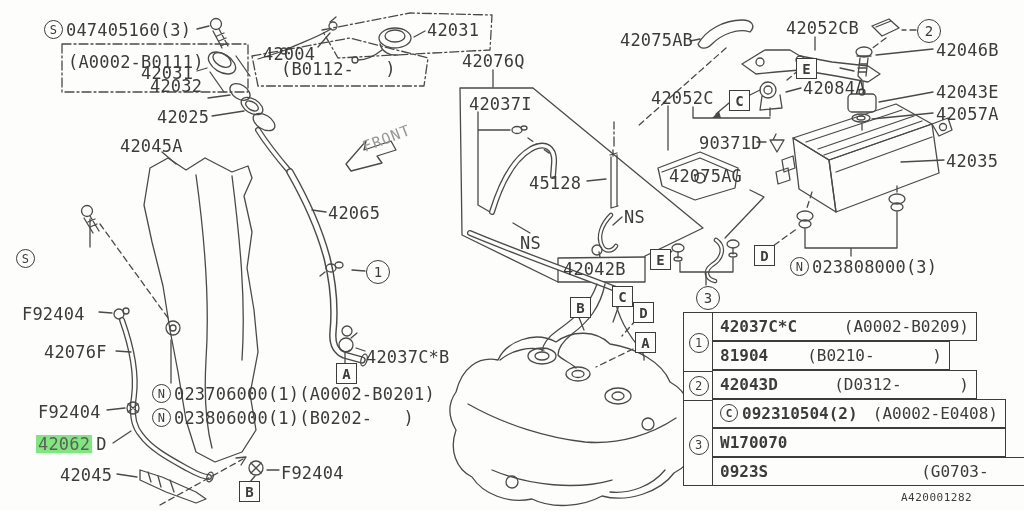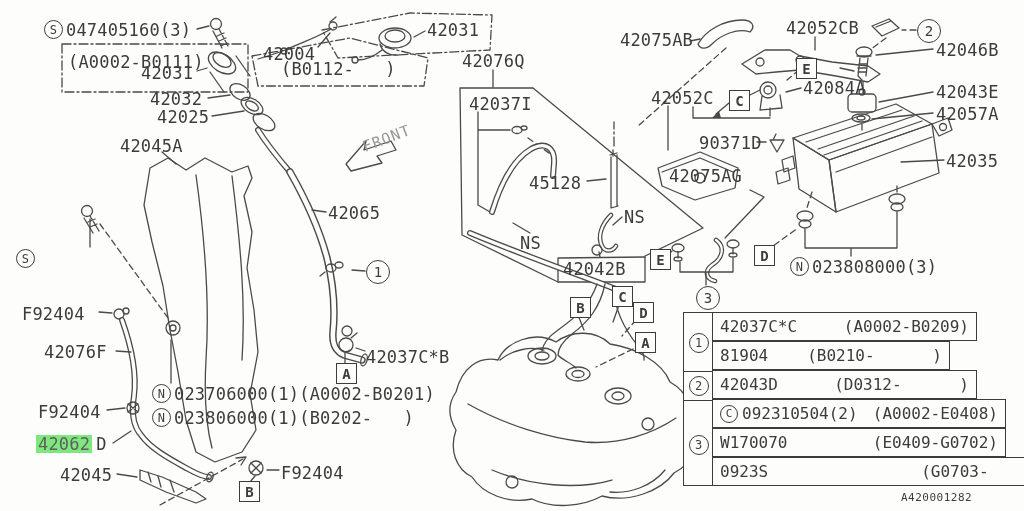--- a/index.html
+++ b/index.html
@@ -23,21 +23,21 @@
           display:flex;align-items:center;justify-content:center;font-size:14px;font-weight:bold;}
   .cnum{position:absolute;width:22px;height:22px;border:1.7px solid #3c3c3c;border-radius:50%;
         background:#fdfdfc;display:flex;align-items:center;justify-content:center;font-size:14px;}
   .hl{background:#7ee87e;color:#5f5f5f;padding:0 2px;margin-right:1px;text-align:center;}
   .front{position:absolute;font-size:15px;letter-spacing:1px;color:#979797;
          transform:rotate(-21deg);transform-origin:left top;}
   
   .trow{position:absolute;height:29px;border:1.5px solid #3c3c3c;background:#fdfdfc;
         display:flex;justify-content:space-between;align-items:center;padding:0 7px;
         font-size:16px;white-space:pre;box-sizing:border-box;}
-  .tpart{display:flex;align-items:center;gap:4px;}
+  .tpart{display:flex;align-items:flex-start;gap:4px;font-weight:bold;}
   #tgroupcol{position:absolute;left:683px;top:312px;width:31px;height:174px;
              border:1.5px solid #3c3c3c;background:#fdfdfc;box-sizing:border-box;}
   .gdiv{position:absolute;left:0;width:100%;height:0;border-top:1.5px solid #3c3c3c;}
   .gmark{position:absolute;left:50%;transform:translateX(-50%);width:18px;height:18px;
          border:1.5px solid #3c3c3c;border-radius:50%;display:flex;align-items:center;
          justify-content:center;font-size:12px;background:#fdfdfc;}
   .cmark-sm{display:inline-flex;width:16px;height:16px;border:1.4px solid #3c3c3c;border-radius:50%;
          align-items:center;justify-content:center;font-size:11px;flex:none;}
   .doc{position:absolute;font-size:11px;letter-spacing:0.5px;}
 </style>
@@ -266,21 +266,21 @@
 </svg>
 
 <div class="lbl" style="left:44px;top:20px">
   <span class="cmark">S</span><span>047405160(3)</span>
 </div>
 <div class="lbl" style="left:68px;top:53px"><span>(A0002-B0111)</span></div>
 <div class="lbl" style="left:141px;top:64px"><span>42031</span></div>
 <div class="lbl" style="left:263px;top:45px"><span>42004</span></div>
 <div class="lbl" style="left:281px;top:60px"><span>(B0112-   )</span></div>
 <div class="lbl" style="left:427px;top:21px"><span>42031</span></div>
-<div class="lbl" style="left:150px;top:90px"><span>42032</span></div>
+<div class="lbl" style="left:150px;top:77px"><span>42032</span></div>
 <div class="lbl" style="left:157px;top:108px"><span>42025</span></div>
 <div class="lbl" style="left:120px;top:137px"><span>42045A</span></div>
 <div class="lbl" style="left:462px;top:52px"><span>42076Q</span></div>
 <div class="lbl" style="left:469px;top:95px"><span>42037I</span></div>
 <div class="lbl" style="left:529px;top:174px"><span>45128</span></div>
 <div class="lbl" style="left:520px;top:234px"><span>NS</span></div>
 <div class="lbl" style="left:624px;top:208px"><span>NS</span></div>
 <div class="lbl" style="left:563px;top:260px"><span>42042B</span></div>
 <div class="lbl" style="left:620px;top:31px"><span>42075AB</span></div>
 <div class="lbl" style="left:786px;top:19px"><span>42052CB</span></div>
@@ -383,20 +383,19 @@
 <div class="trow" style="left:712px;top:370px;width:265px">
   <span class="tpart"><span>42043D</span></span>
   <span>(D0312-      )</span>
 </div>
 <div class="trow" style="left:712px;top:399px;width:294px">
   <span class="tpart"><span class="cmark-sm">C</span><span>092310504(2)</span></span>
   <span>(A0002-E0408)</span>
 </div>
 <div class="trow" style="left:712px;top:428px;width:294px">
   <span class="tpart"><span>W170070</span></span>
-  <span>(E0409-G0702)</span>
 </div>
 <div class="trow" style="left:712px;top:457px;width:352px">
   <span class="tpart"><span>0923S</span></span>
   <span>(G0703-      )</span>
 </div>
 
 </div>
 
 </body></html>

